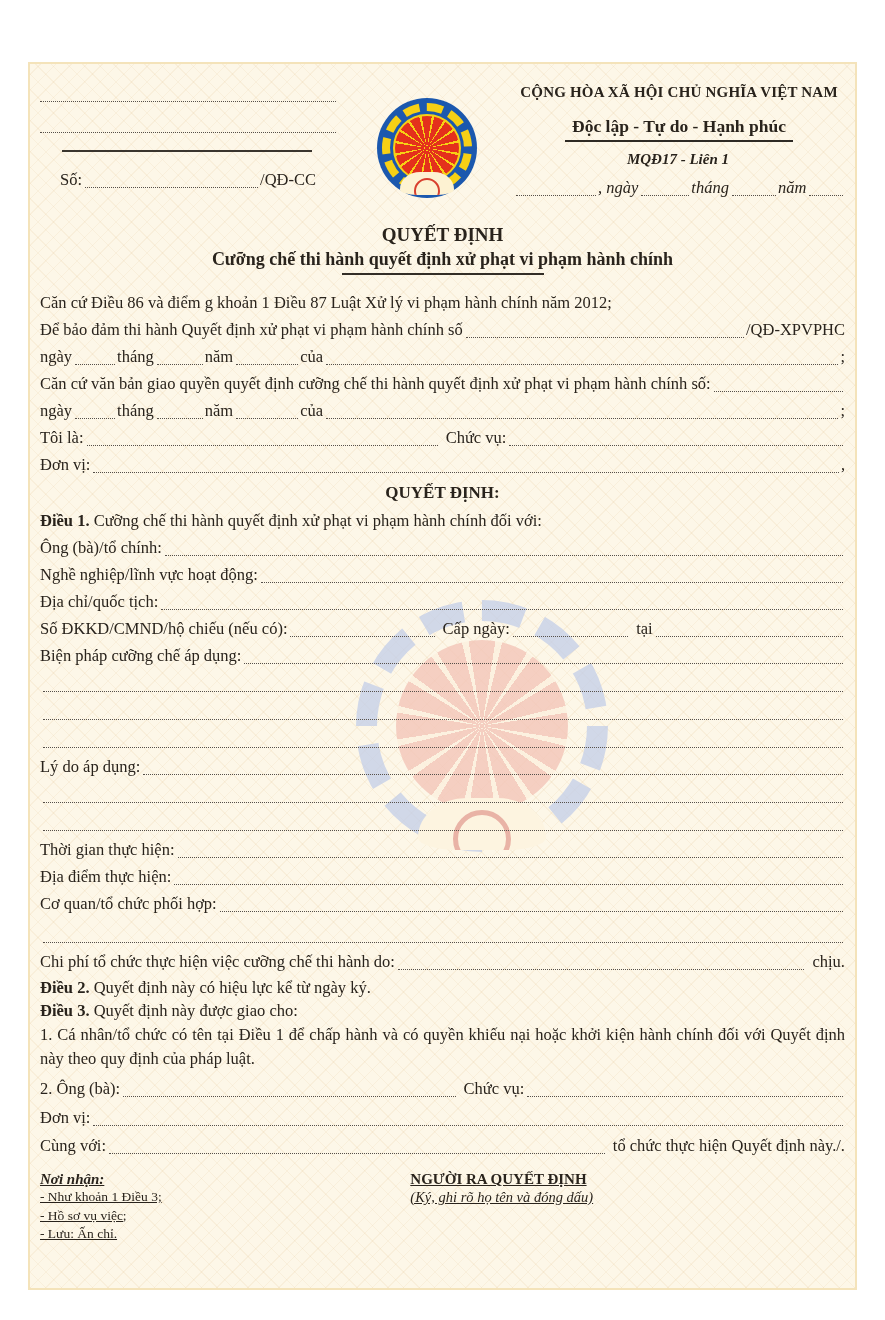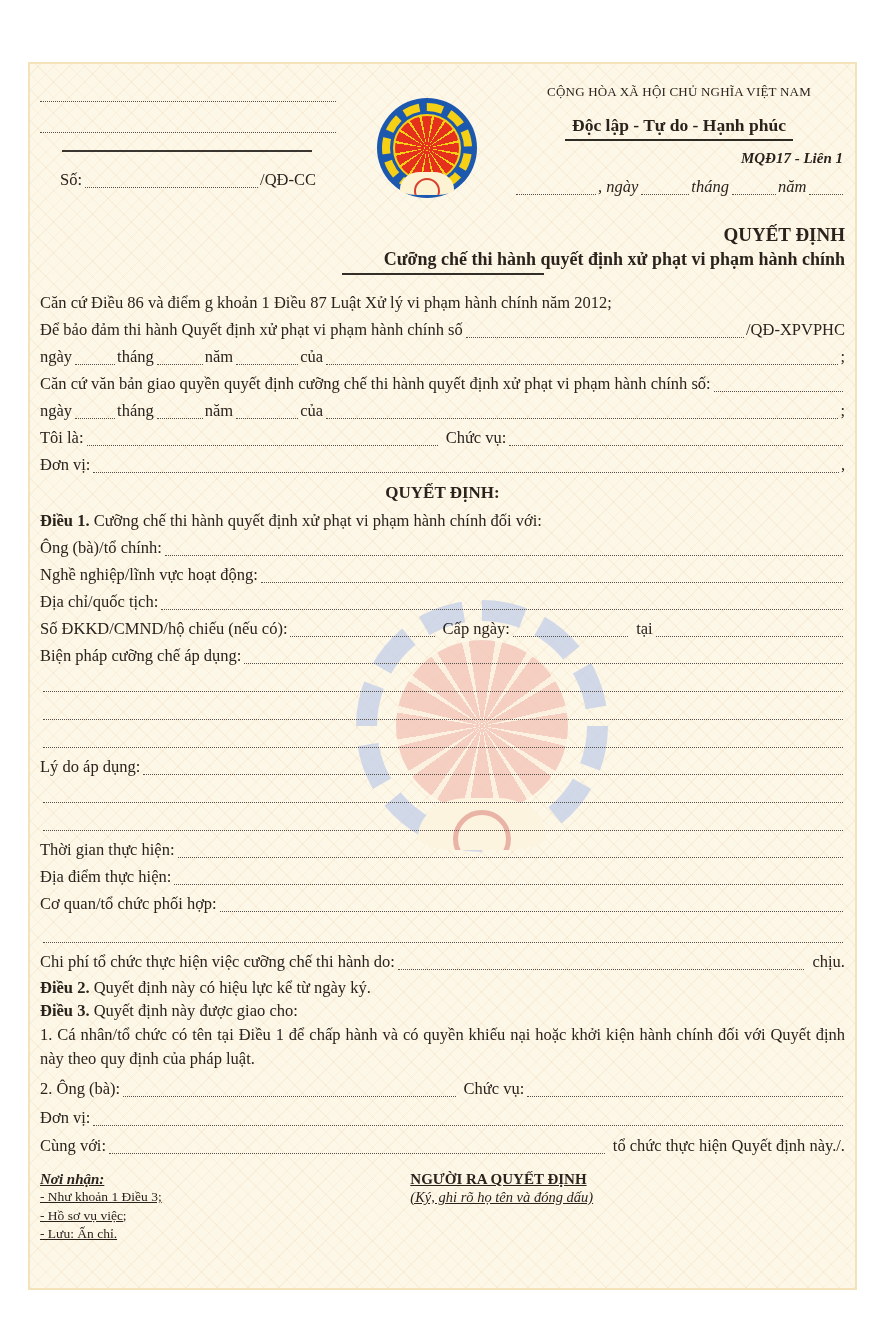--- a/index.html
+++ b/index.html
@@ -25,36 +25,36 @@
     width:128px;height:52px;background:#fdf4e0;border-radius:50% 50% 40% 40%/100% 100% 32% 32%;overflow:hidden;}
   .watermark .w-base::before{content:"";position:absolute;left:50%;top:12px;transform:translateX(-50%);
     width:58px;height:58px;border-radius:50%;border:5px solid #e9b3a6;box-sizing:border-box;}
   
   .hdr{display:flex;justify-content:space-between;align-items:flex-start;height:128px;}
   .hdr-left{width:300px;padding-top:18px;}
   .dotline{border-bottom:1px dotted #56504a;height:1px;margin:0 4px 29px 0;}
   .solidline{border-top:2px solid #3a352e;width:250px;margin:-12px 0 0 22px;}
   .so-row{margin:14px 0 0 20px;width:256px;}
   .hdr-right{width:332px;text-align:center;padding-top:2px;}
-  .nat{font-weight:normal;font-size:13px;letter-spacing:.2px;text-align:center;}
+  .nat{font-weight:bold;font-size:15px;letter-spacing:.2px;text-align:center;}
   .motto-wrap{margin-top:15px;}
   .motto{display:inline-block;font-weight:bold;font-size:17.5px;border-bottom:2px solid #2e2a24;padding:0 2px 3px 2px;min-width:224px;}
-  .code{font-weight:bold;font-style:italic;font-size:15px;text-align:right;margin:9px 2px 0 0;}
+  .code{font-weight:bold;font-style:italic;font-size:15px;margin:9px 2px 0 0;}
   .date-row{font-style:italic;font-size:16.5px;margin-top:6px;}
   
   .emblem{position:relative;width:100px;height:100px;border-radius:50%;background:#1b58ae;margin-top:16px;flex:0 0 auto;}
   .emblem .wreath{position:absolute;inset:5px;border-radius:50%;border:8px dashed #f6d015;box-sizing:border-box;}
   .emblem .sun{position:absolute;inset:16px;border-radius:50%;border:2px solid #f6d015;box-sizing:border-box;
     background:repeating-conic-gradient(#e4301c 0deg 8.5deg,#f6d015 8.5deg 13deg,#e4301c 13deg 22.5deg);}
   .emblem .base{position:absolute;left:50%;bottom:3px;transform:translateX(-50%);
     width:54px;height:23px;background:#fdf2d2;border-radius:50% 50% 42% 42%/100% 100% 34% 34%;overflow:hidden;}
   .emblem .base::before{content:"";position:absolute;left:50%;top:6px;transform:translateX(-50%);
     width:26px;height:26px;border-radius:50%;border:2.5px solid #d8402e;box-sizing:border-box;}
   
-  .title-block{text-align:right;margin-top:14px;}
+  .title-block{text-align:center;margin-top:14px;}
   .t1{font-weight:bold;font-size:19px;}
   .t2{font-weight:bold;font-size:18px;margin-top:3px;}
   .t2-line{width:202px;border-top:2px solid #332e27;margin:3px auto 0 auto;}
   
   .body-text{margin-top:14px;}
   .row{display:flex;align-items:flex-end;height:27px;line-height:26px;text-align:right;}
   .row .lbl{white-space:pre;flex:0 0 auto;}
   .fill{border-bottom:1px dotted #56504a;height:1px;flex:1 1 auto;margin:0 2px 5px 3px;min-width:12px;}
   .fill.fA{flex:0 0 40px;} .fill.fB{flex:0 0 46px;} .fill.fC{flex:0 0 62px;}
   .fill.fD{flex:0 0 80px;} .fill.fE{flex:0 0 48px;} .fill.fF{flex:0 0 44px;}

